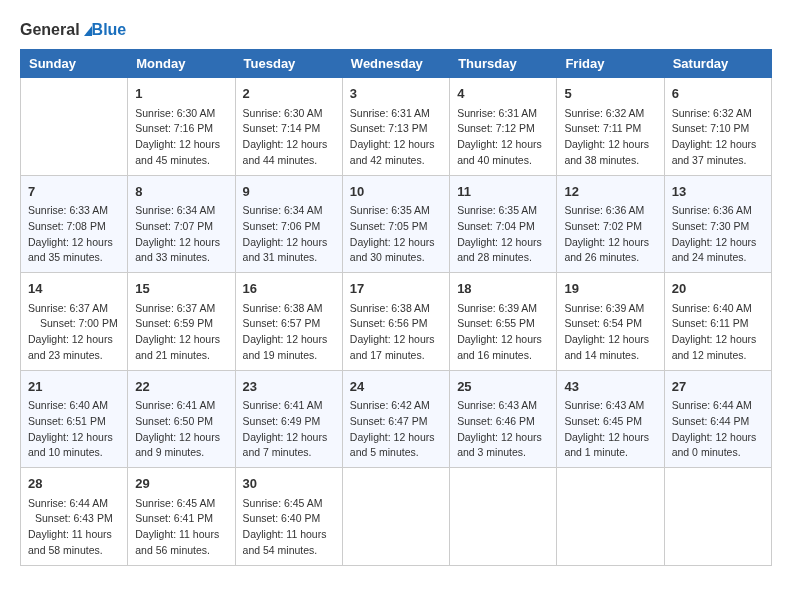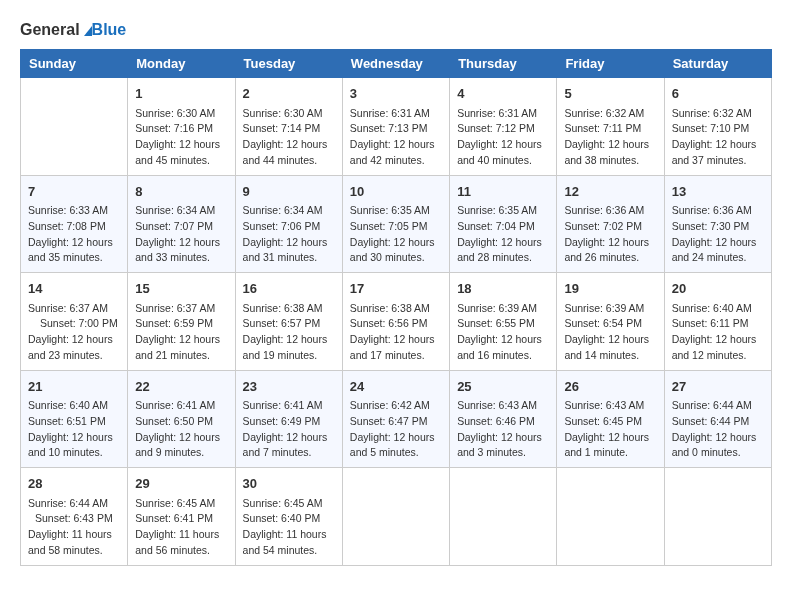--- a/index.html
+++ b/index.html
@@ -283,21 +283,21 @@
           <span class="cell-text" style="display: block;">and 5 minutes.</span>
         </td>
         <td>
           <span class="day-num">25</span>
           <span class="cell-text" style="display: block;">Sunrise: 6:43 AM</span>
           <span class="cell-text" style="display: block;">Sunset: 6:46 PM</span>
           <span class="cell-text" style="display: block;">Daylight: 12 hours</span>
           <span class="cell-text" style="display: block;">and 3 minutes.</span>
         </td>
         <td>
-          <span class="day-num">26</span>
+          <span class="day-num">43</span>
           <span class="cell-text" style="display: block;">Sunrise: 6:43 AM</span>
           <span class="cell-text" style="display: block;">Sunset: 6:45 PM</span>
           <span class="cell-text" style="display: block;">Daylight: 12 hours</span>
           <span class="cell-text" style="display: block;">and 1 minute.</span>
         </td>
         <td>
           <span class="day-num">27</span>
           <span class="cell-text" style="display: block;">Sunrise: 6:44 AM</span>
           <span class="cell-text" style="display: block;">Sunset: 6:44 PM</span>
           <span class="cell-text" style="display: block;">Daylight: 12 hours</span>

